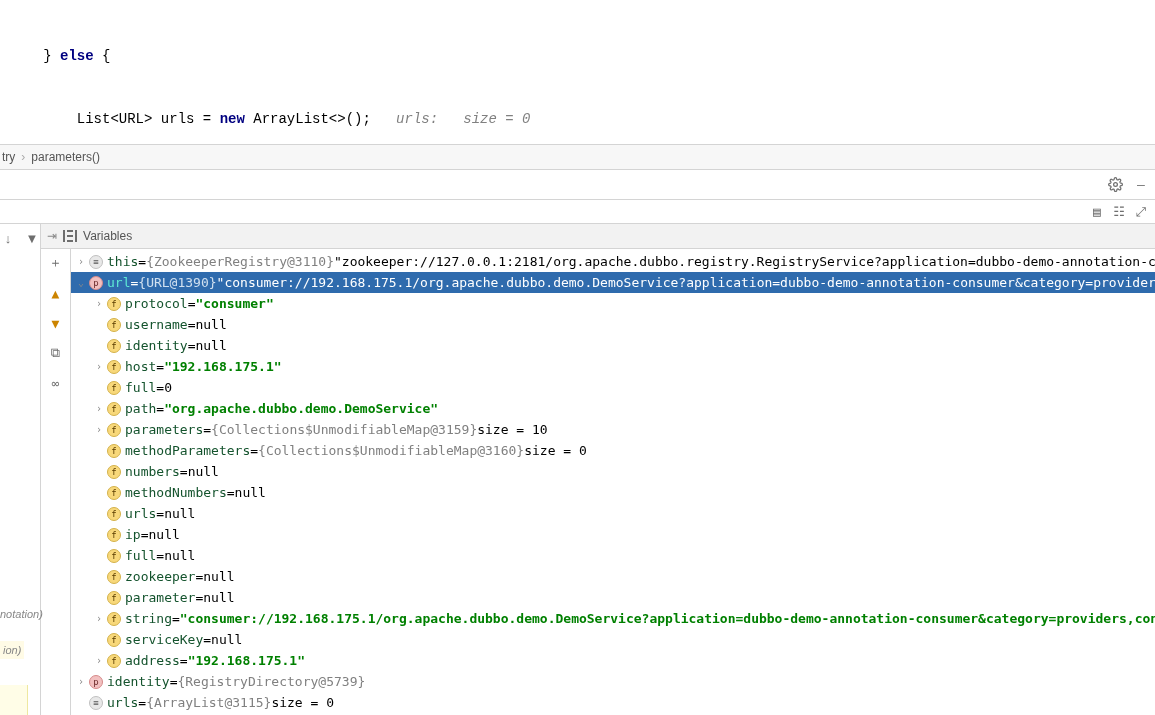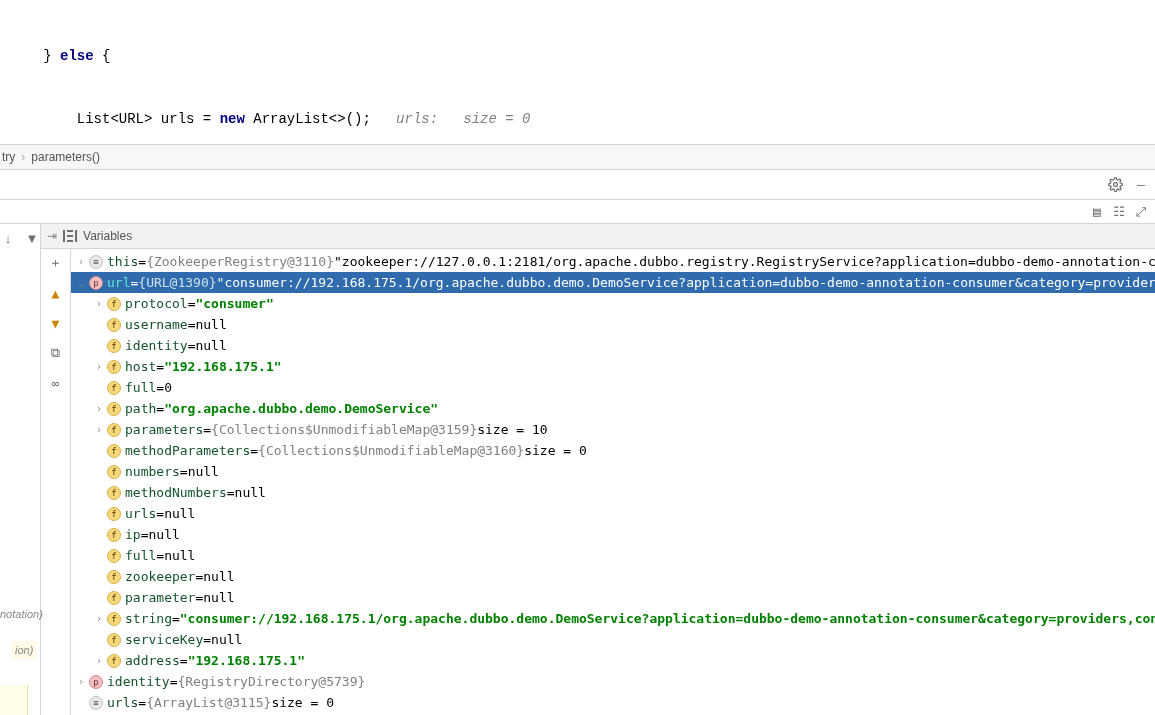--- a/index.html
+++ b/index.html
@@ -193,21 +193,20 @@
   }
   .left-stub2 {
     position:absolute;
     left:0; bottom:56px;
     font-size:11px;
     font-style:italic;
     color:#888;
     font-family:"Segoe UI",Arial,sans-serif;
     background:#fffbe6;
     padding:3px;
-    margin-left:12px;
   }
 
   .sticky-note {
     position:absolute;
     left:0; bottom:0;
     width:28px; height:30px;
     background:#fffde7;
     border-right:1px solid #eee8a0;
   }
 </style>

